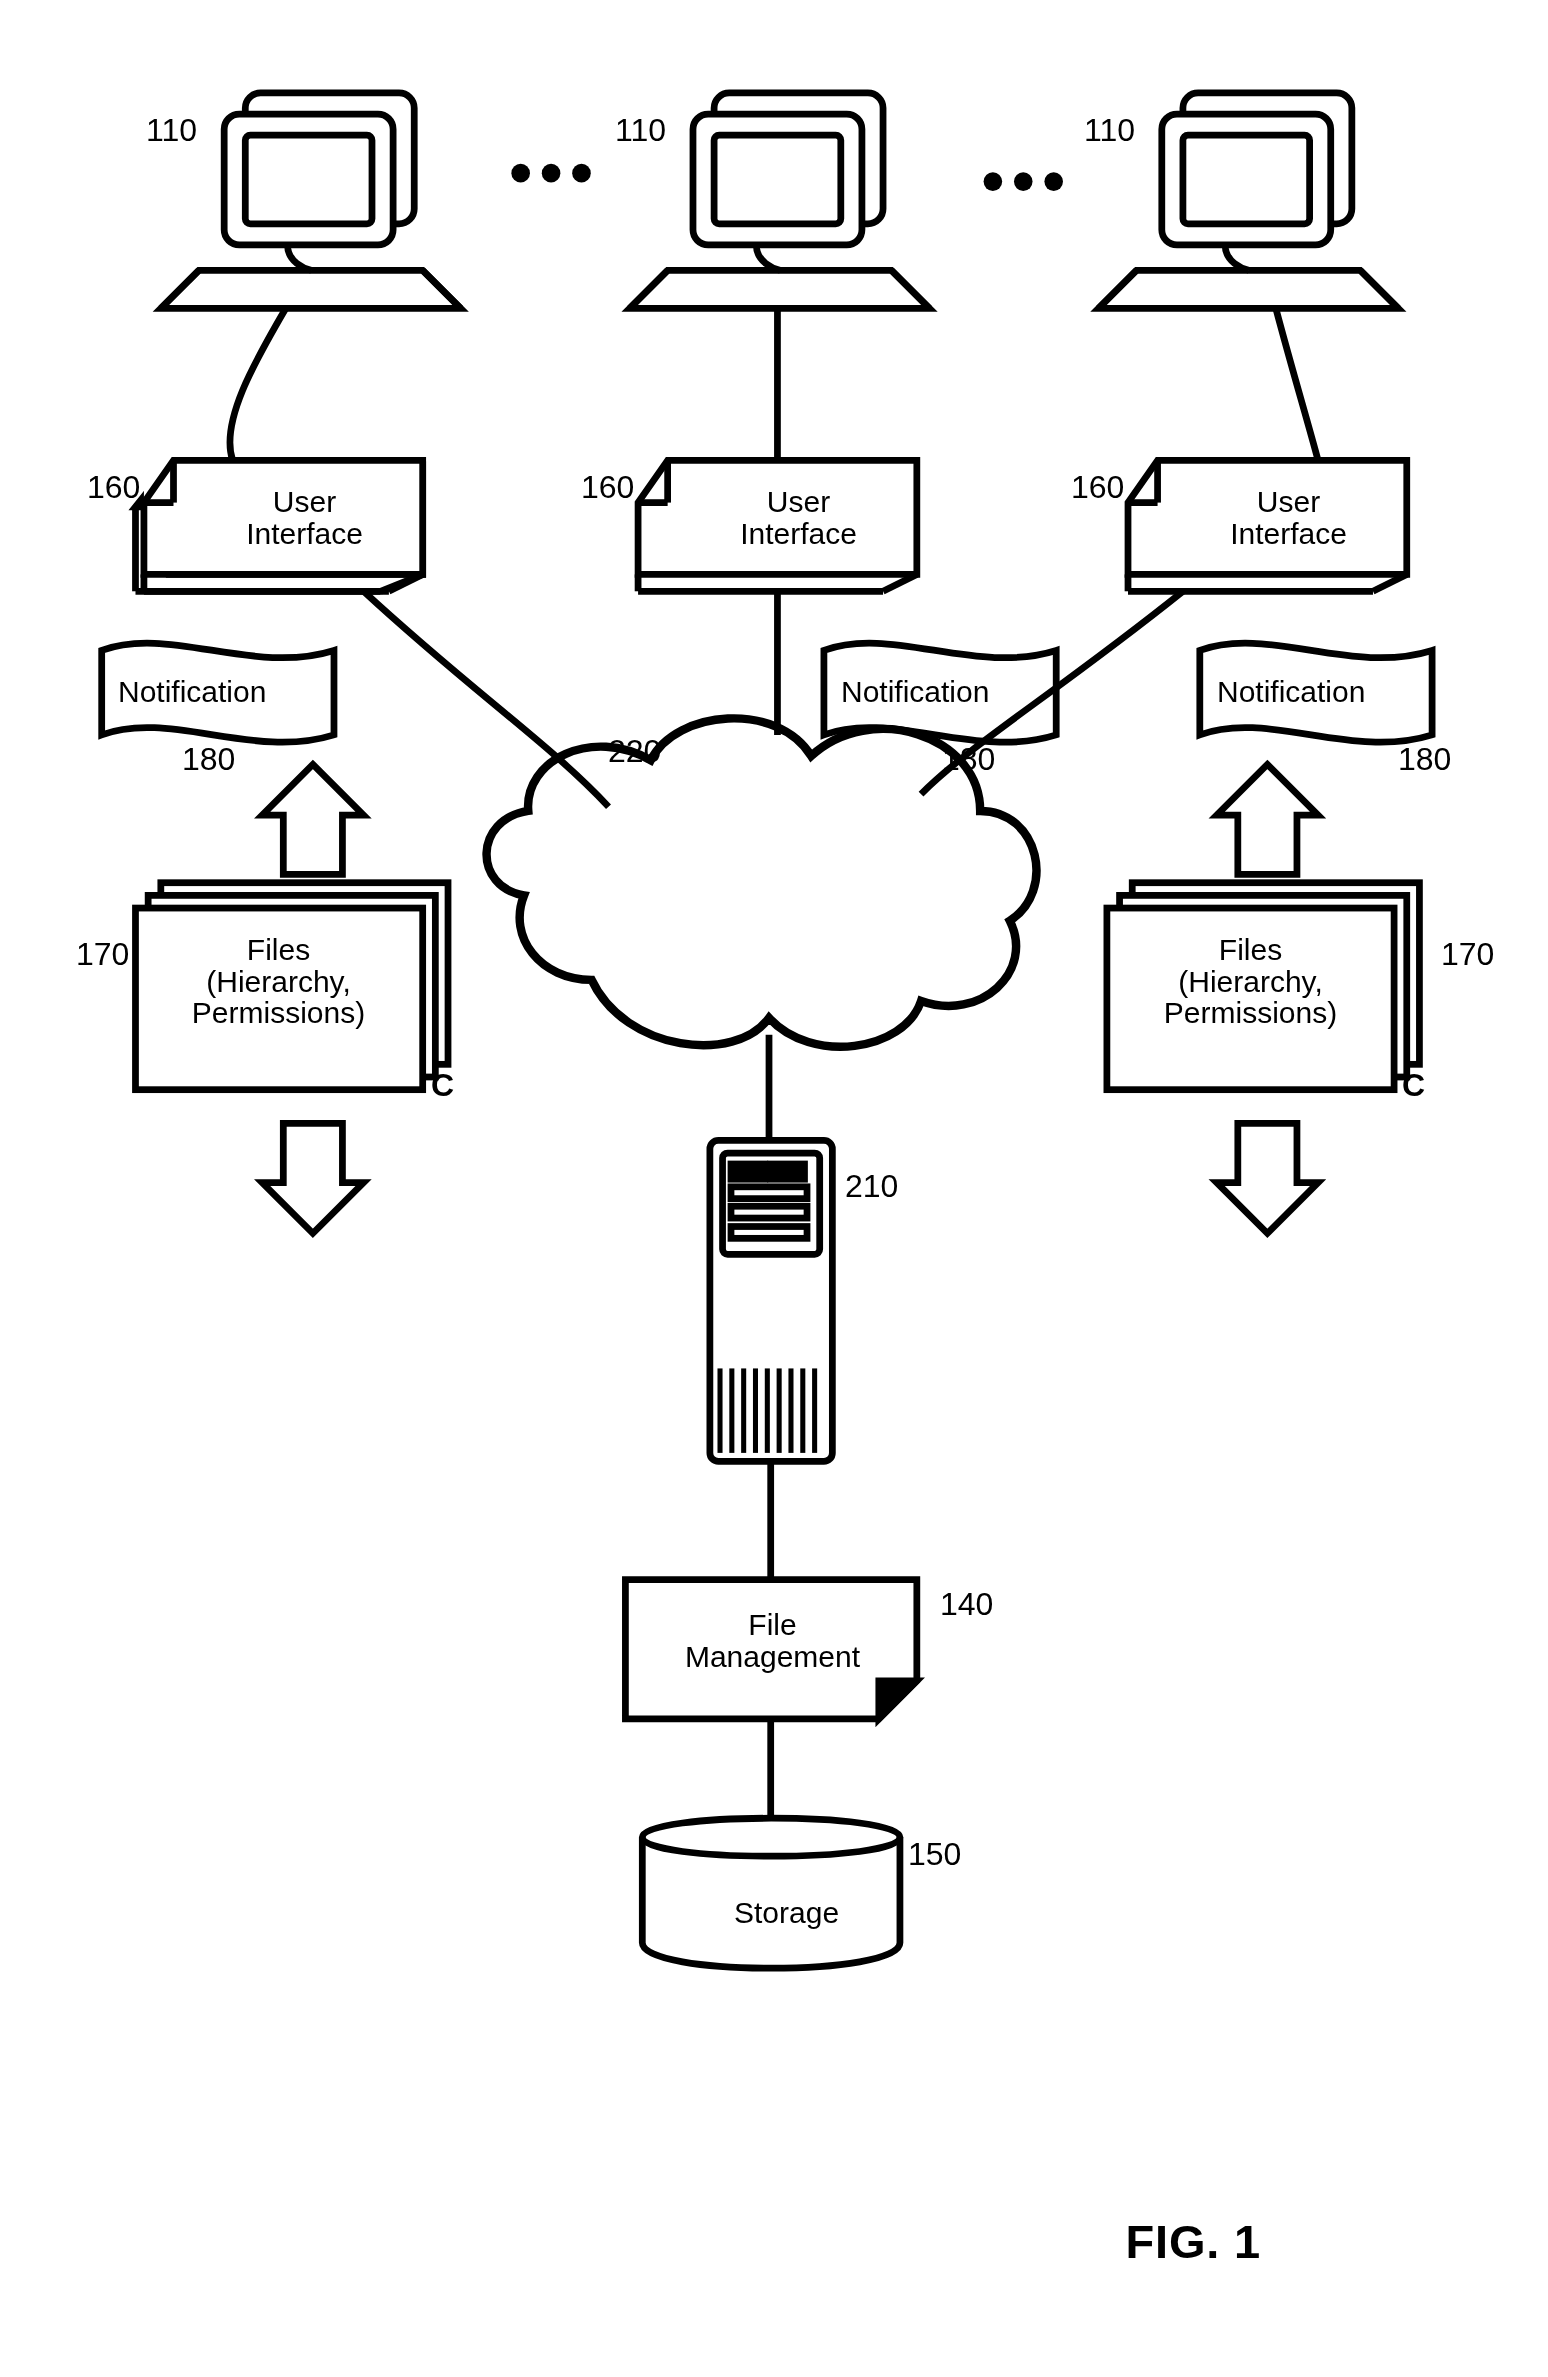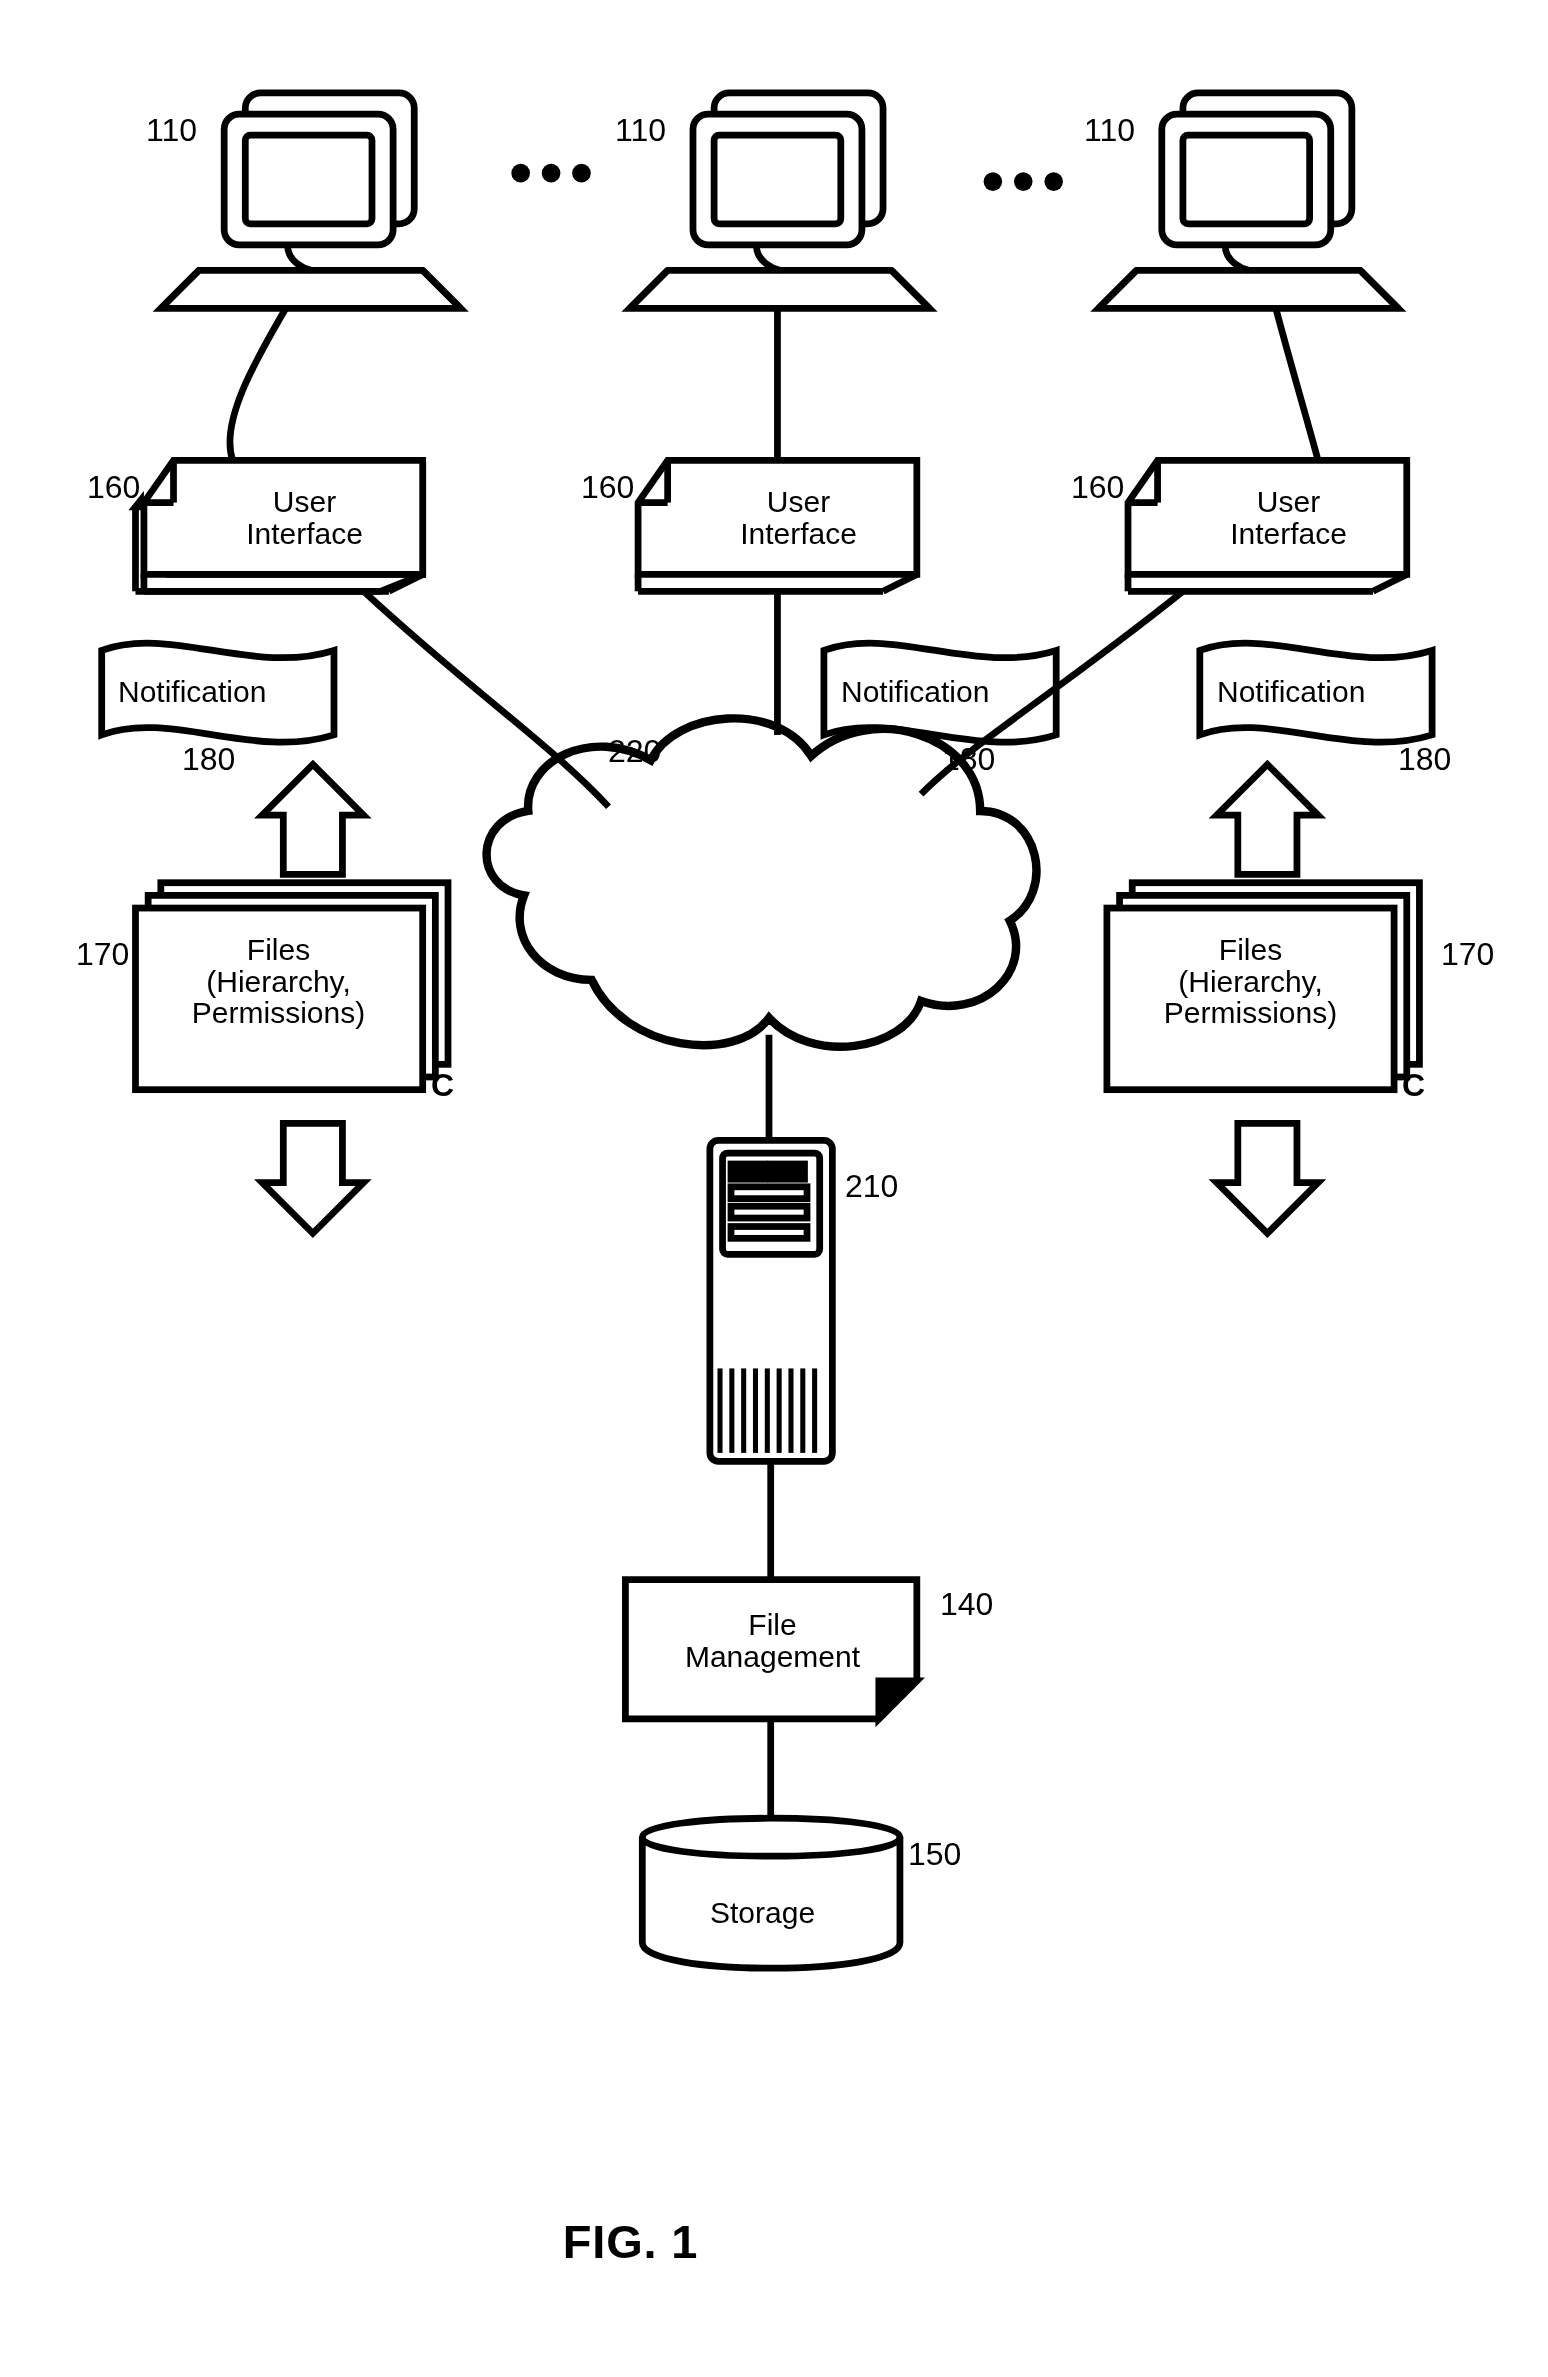--- a/index.html
+++ b/index.html
@@ -257,18 +257,18 @@
 <div class="abs ref" style="left:431px; top:1069px; font-weight:bold;">C</div>
 <div class="abs ref" style="left:1402px; top:1069px; font-weight:bold;">C</div>
 
 <div class="abs ref" style="left:845px; top:1170px;">210</div>
 
 <div class="abs ref" style="left:940px; top:1588px;">140</div>
 <div class="abs label" style="left:667px; top:1609px; width:211px;">File
 Management</div>
 
 <div class="abs ref" style="left:908px; top:1838px;">150</div>
-<div class="abs label" style="left:710px; top:1897px;">Storage</div>
-
-<div class="abs figcap" style="left:0; width:1261px; top:2214px; text-align:center;">FIG. 1</div>
+<div class="abs label" style="left:734px; top:1897px;">Storage</div>
+
+<div class="abs figcap" style="left:0; width:1261px; top:2214px; text-align:right;">FIG. 1</div>
 
 </div>
 
 
 </body></html>

